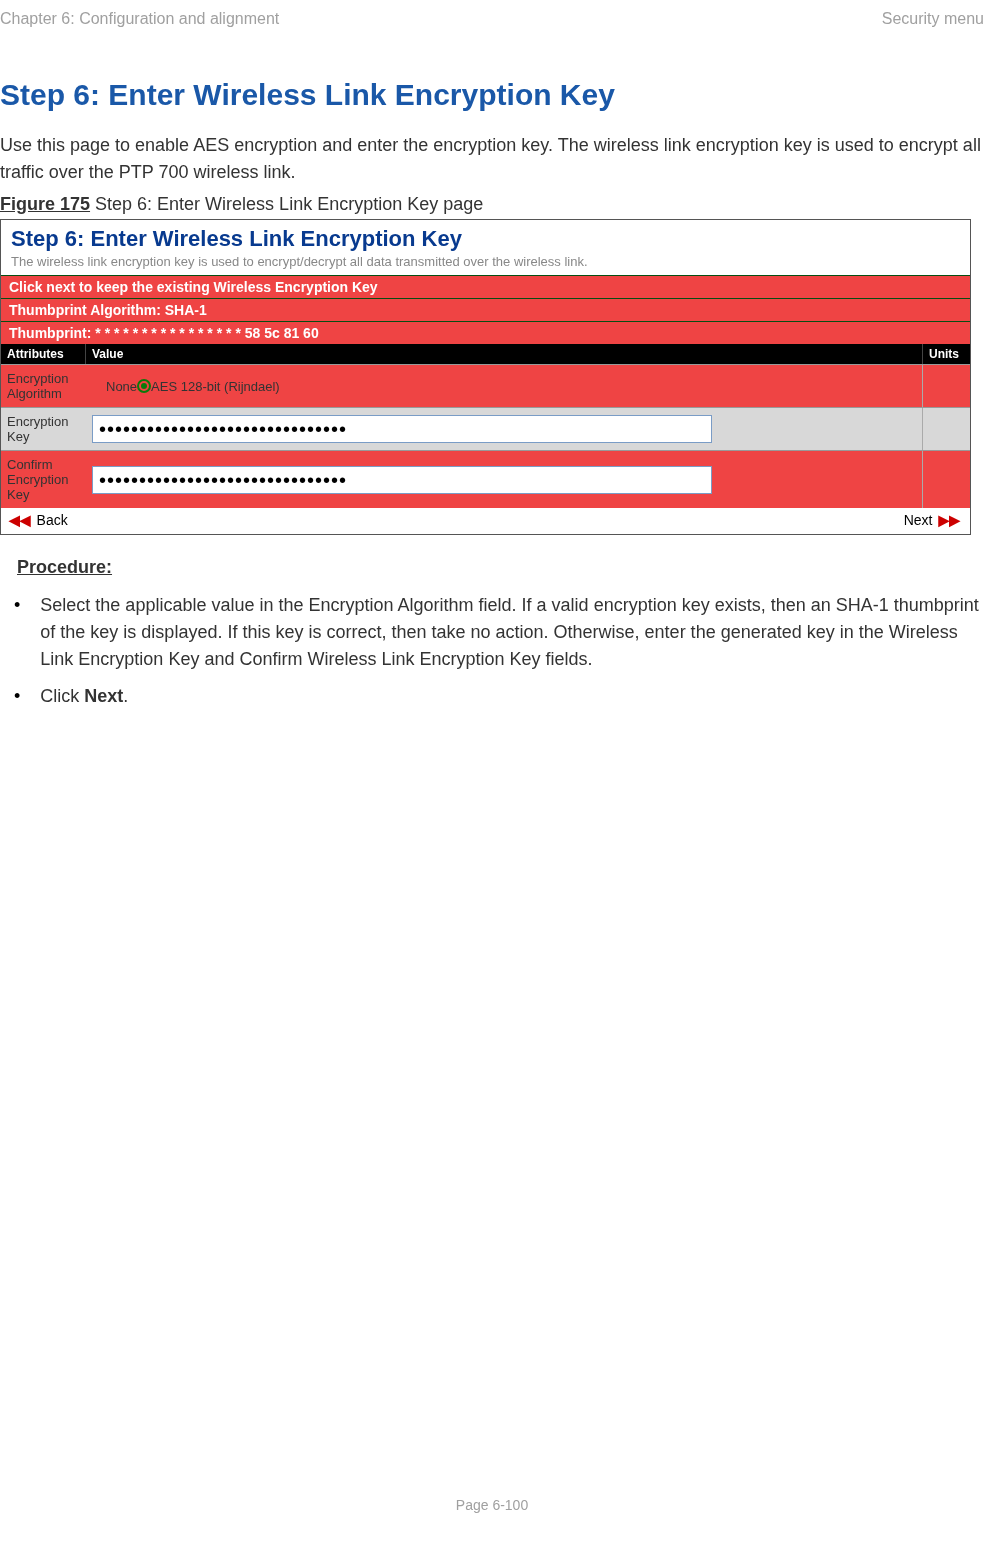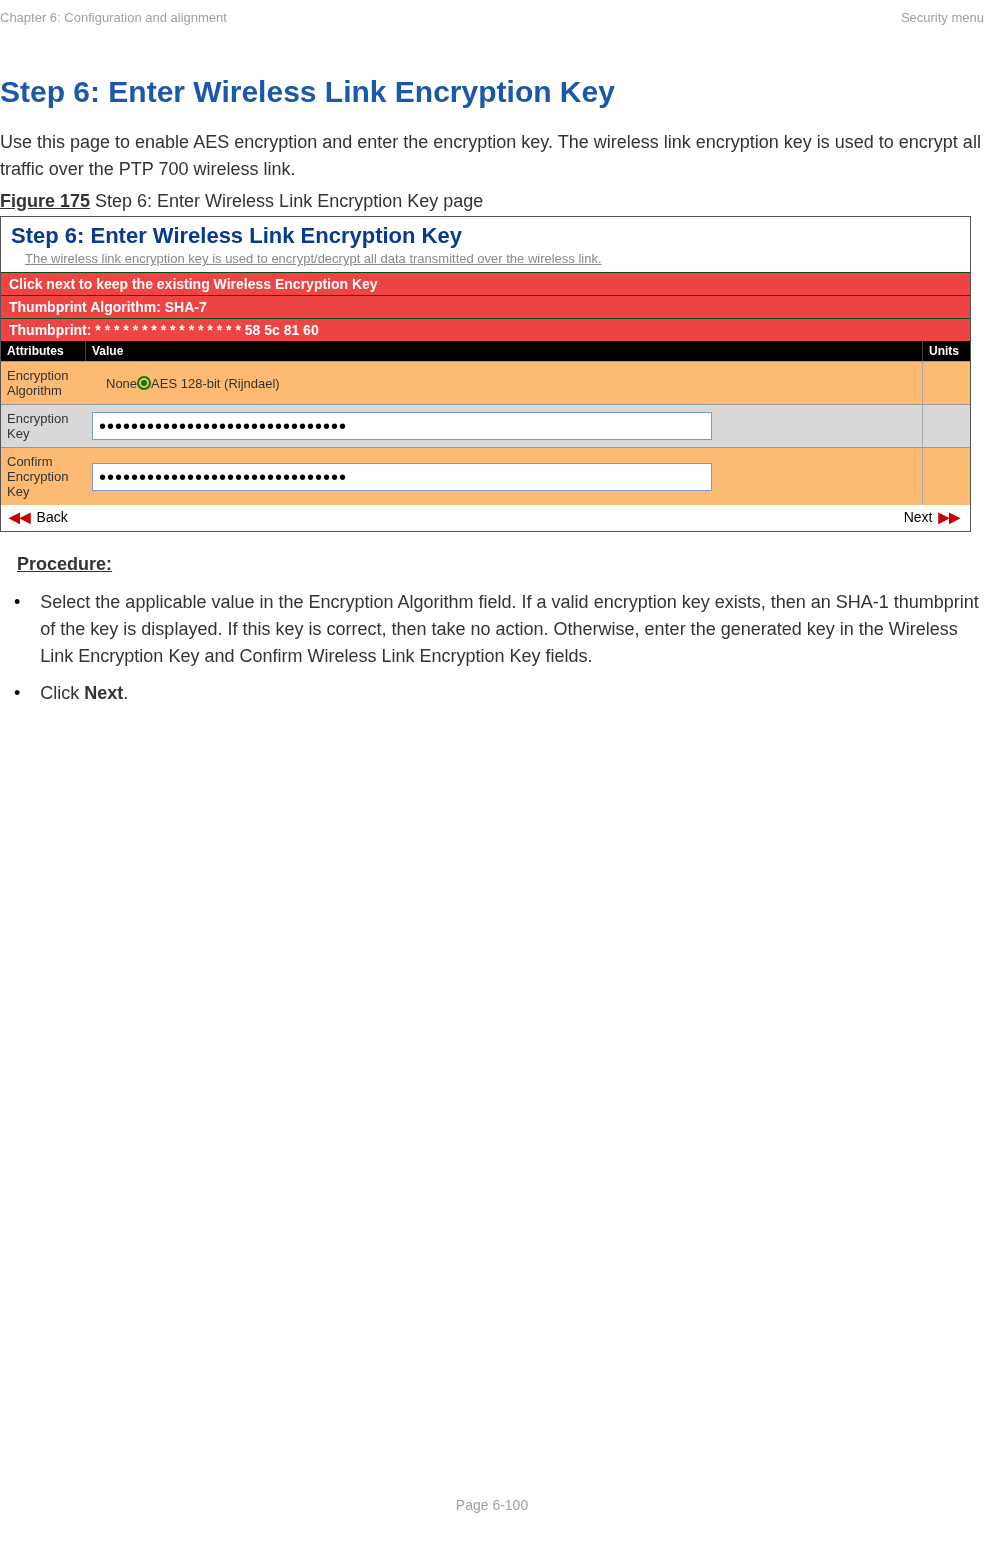--- a/index.html
+++ b/index.html
@@ -13,21 +13,21 @@
       width: 984px;
       height: 1555px;
       position: relative;
       color: #333;
     }
     .page-header {
       display: flex;
       justify-content: space-between;
       padding: 10px 0;
       color: #a0a0a0;
-      font-size: 13px;
+      font-size: 16px;
     }
     .content {
       padding: 0 0 0 0;
     }
     h1.main-heading {
       color: #1a58a8;
       font-size: 30px;
       font-weight: bold;
       margin: 40px 0 20px 0;
       font-family: Arial, sans-serif;
@@ -61,22 +61,21 @@
     .ss-title {
       color: #083a8f;
       font-weight: bold;
       font-size: 22px;
       padding: 6px 10px 0 10px;
       font-family: Arial, sans-serif;
     }
     .ss-subtitle {
       color: #888;
       font-size: 13px;
-      padding: 2px 10px 6px 24px;
-      text-decoration: underline;
+      padding: 2px 10px 6px 10px;
     }
     .green-bar {
       background: #ef4444;
       color: #fff;
       font-weight: bold;
       font-size: 14px;
       padding: 3px 8px;
       border-top: 1px solid #064d12;
     }
     .header-row {
@@ -95,21 +94,21 @@
       flex: 1;
       padding: 3px 6px;
     }
     .header-row .col-units {
       width: 48px;
       padding: 3px 6px;
       border-left: 1px solid #444;
     }
     .data-row {
       display: flex;
-      background: #fdba74;
+      background: #ef4444;
       font-size: 13px;
       border-top: 1px solid #999;
     }
     .data-row:nth-child(even) {
       background: #d8d8d8;
     }
     .data-row .col-attr {
       width: 85px;
       padding: 6px 6px;
       color: #333;
@@ -226,21 +225,21 @@
   <p class="body-text">Use this page to enable AES encryption and enter the encryption key. The wireless link encryption key is used to encrypt all traffic over the PTP 700 wireless link.</p>
 
   <p class="figure-caption">
     <span class="fig-label">Figure 175</span><span>  Step 6: Enter Wireless Link Encryption Key page</span>
   </p>
 
   <div class="screenshot">
     <div class="ss-title">Step 6: Enter Wireless Link Encryption Key</div>
     <div class="ss-subtitle">The wireless link encryption key is used to encrypt/decrypt all data transmitted over the wireless link.</div>
     <div class="green-bar">Click next to keep the existing Wireless Encryption Key</div>
-    <div class="green-bar">Thumbprint Algorithm: SHA-7</div>
+    <div class="green-bar">Thumbprint Algorithm: SHA-1</div>
     <div class="green-bar">Thumbprint: * * * * * * * * * * * * * * * * 58 5c 81 60</div>
 
     <div class="header-row">
       <div class="col-attr">Attributes</div>
       <div class="col-value">Value</div>
       <div class="col-units">Units</div>
     </div>
 
     <div class="data-row">
       <div class="col-attr">Encryption Algorithm</div>

